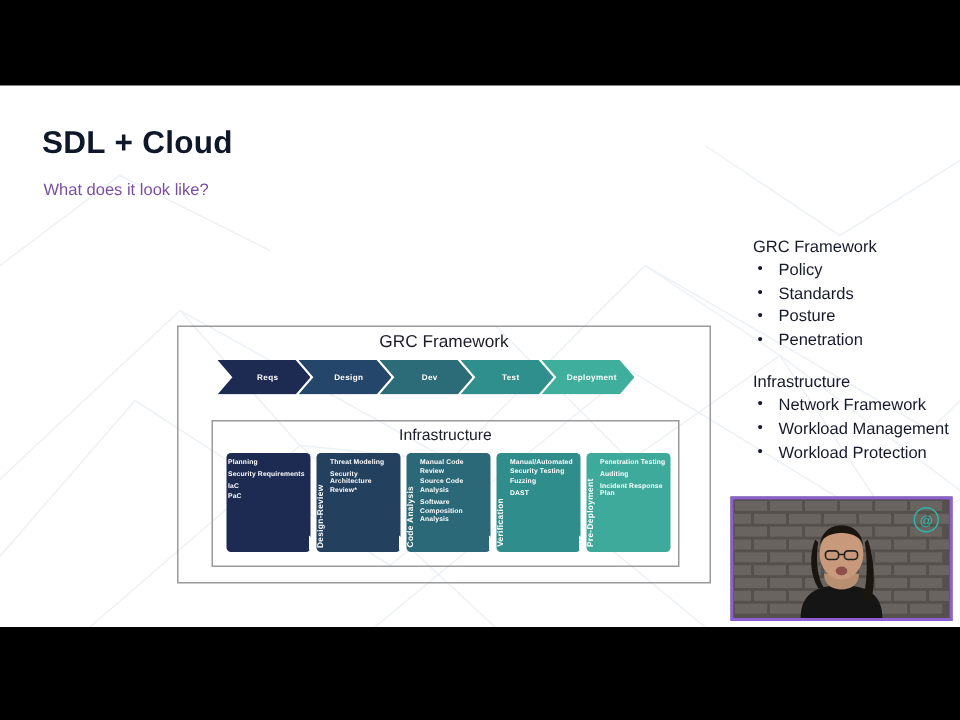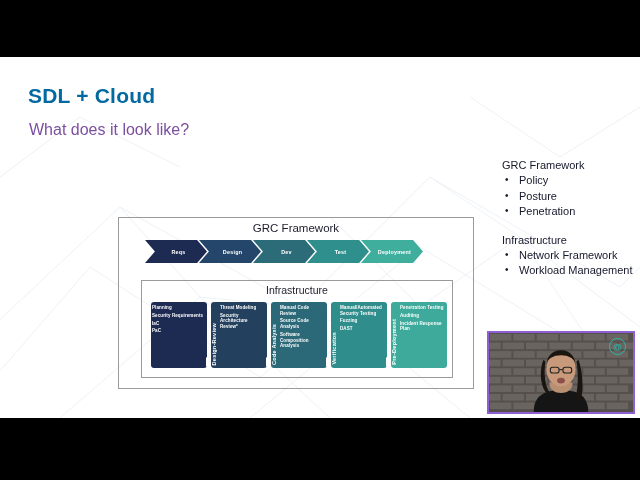--- a/index.html
+++ b/index.html
@@ -18,25 +18,25 @@
     position:absolute;left:0;top:57px;width:640px;height:361px;
     background:#ffffff;overflow:hidden;
   }
   .slide-texture{
     position:absolute;left:0;top:0;width:640px;height:361px;
     opacity:.55;pointer-events:none;
   }
 
   .slide-title{
     position:absolute;left:28px;top:27px;
-    font-size:21px;font-weight:bold;color:#0369a1;letter-spacing:.2px;
+    font-size:21px;font-weight:bold;color:#0f172a;letter-spacing:.2px;
   }
   .slide-subtitle{
     position:absolute;left:29px;top:64px;
-    font-size:16px;color:#7b4fa0;
+    font-size:11px;color:#7b4fa0;
   }
 
   
   .grc-frame{
     position:absolute;left:118px;top:160px;width:354px;height:170px;
     border:1.4px solid #9a9a9a;background:transparent;
   }
   .grc-title{
     position:absolute;left:0;top:4px;width:354px;text-align:center;
     font-size:11.5px;color:#1c1c2b;
@@ -217,28 +217,30 @@
           </div>
 
         </div>
       </div>
     </div>
 
     <div class="right-col">
       <div class="rc-head">GRC Framework</div>
       <ul class="rc-list">
         <li>Policy</li>
+        <li>Standards</li>
         <li>Posture</li>
         <li>Penetration</li>
       </ul>
       <div class="rc-gap"></div>
       <div class="rc-head">Infrastructure</div>
       <ul class="rc-list">
         <li>Network Framework</li>
         <li>Workload Management</li>
+        <li>Workload Protection</li>
       </ul>
     </div>
 
   </div>
 
   <div class="cam">
     <svg class="cam-brick" viewBox="0 0 148 83" preserveAspectRatio="none">
       <rect width="148" height="83" fill="#55504c"></rect>
       <g fill="#6a6460">
         <rect x="1" y="1" width="22" height="7"></rect>

